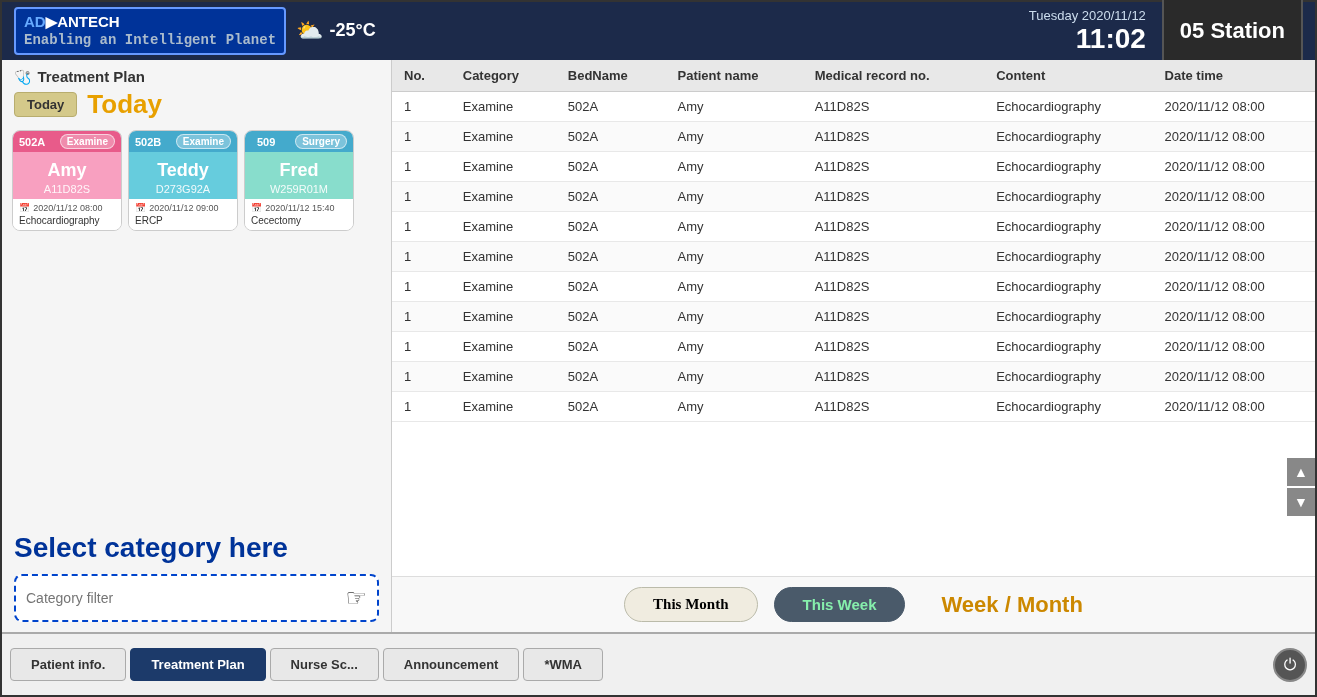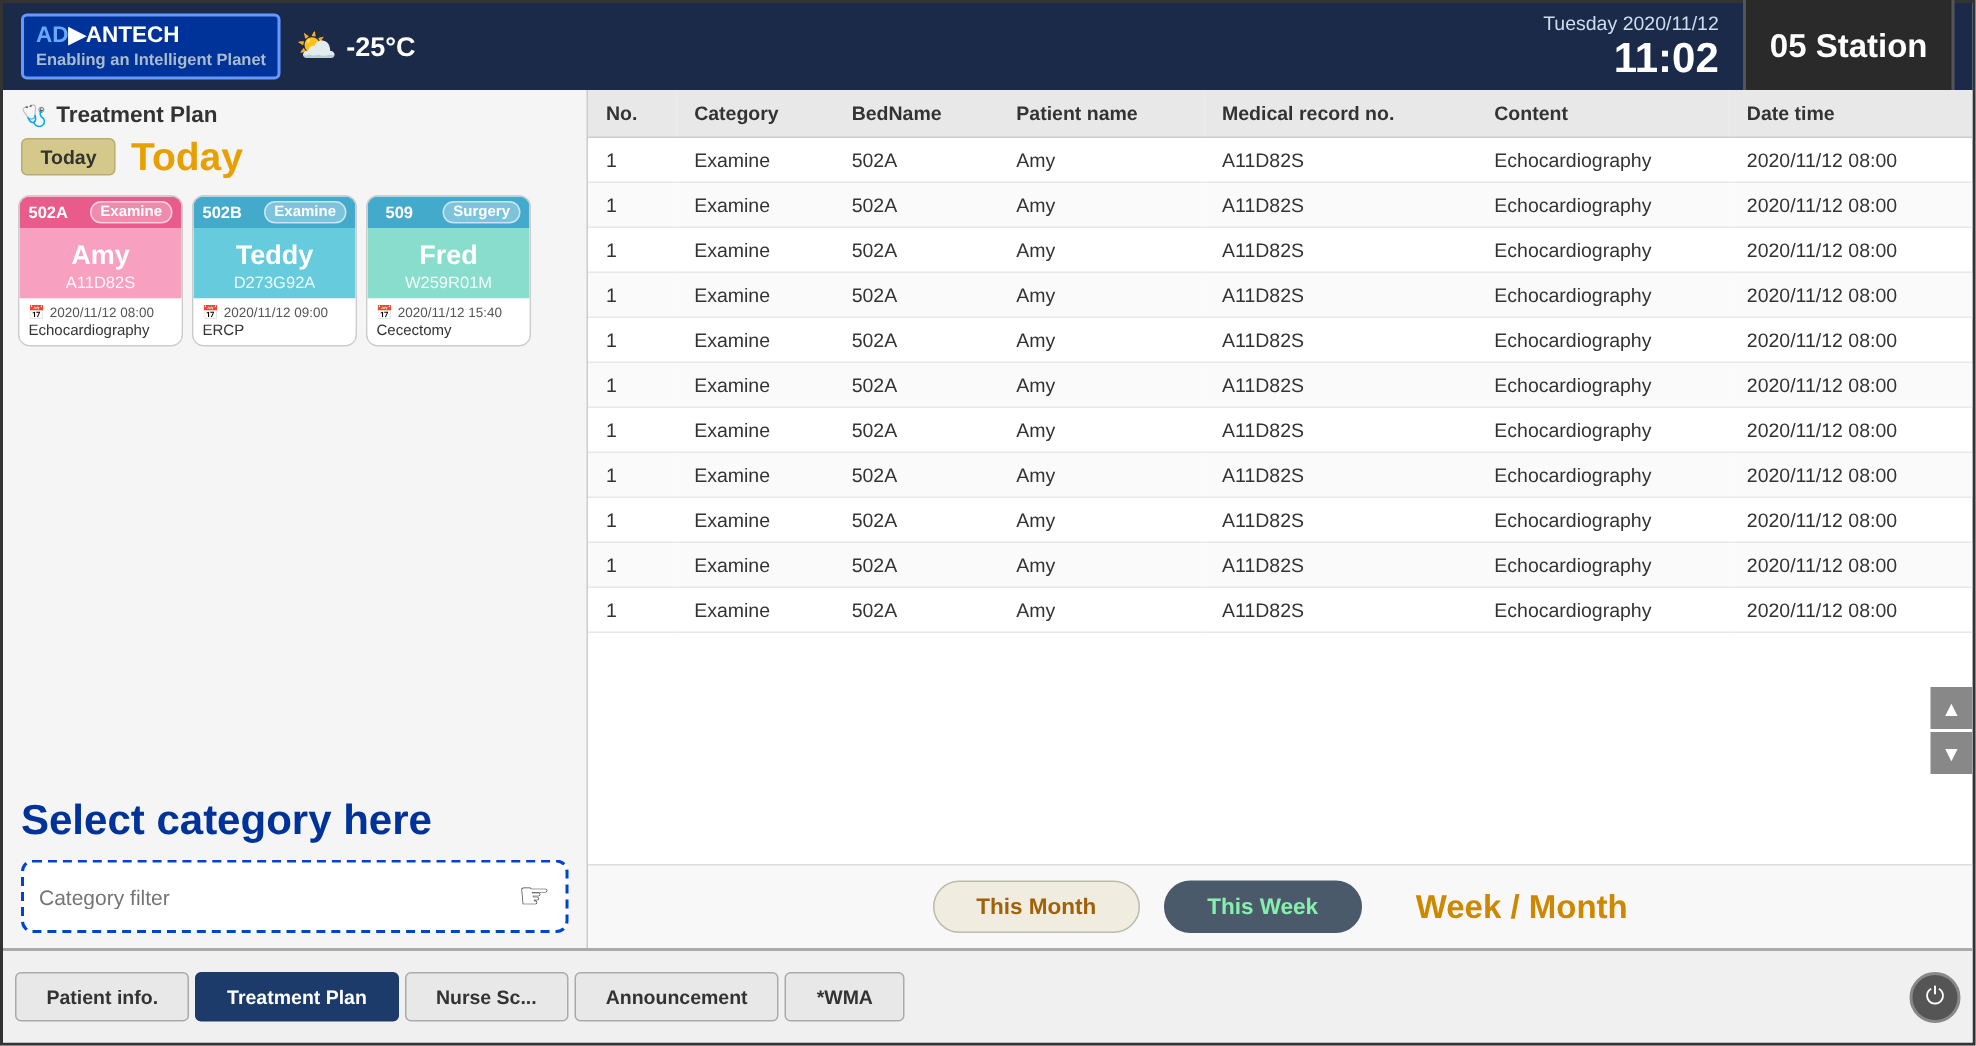--- a/index.html
+++ b/index.html
@@ -37,21 +37,21 @@
     .logo-box {
       background: #003399;
       border: 2px solid #6699ff;
       border-radius: 4px;
       padding: 4px 8px;
       color: white;
       font-size: 13px;
       font-weight: bold;
       line-height: 1.2;
     }
-    .logo-sub { color: #aabbcc; font-size: 11px; display: block; margin-top: 1px; }
+    .logo-sub { color: #aabbcc; font-size: 14px; display: block; margin-top: 1px; font-family: Liberation Mono, monospace; }
     .weather-area {
       display: flex;
       align-items: center;
       gap: 6px;
       color: white;
       font-size: 18px;
     }
     .sun-icon { font-size: 22px; }
     .header-right {
       display: flex;
@@ -289,22 +289,23 @@
     .filter-btn {
       border-radius: 20px;
       padding: 8px 28px;
       font-size: 15px;
       font-weight: bold;
       cursor: pointer;
       border: 1px solid #bba;
     }
     .filter-btn.this-month {
       background: #f0ece0;
-      color: #a16207;
+      color: #000000;
       border-color: #bba;
+      font-family: Liberation Serif, serif;
     }
     .filter-btn.this-week {
       background: #4a5a6a;
       color: #86efac;
       border-color: #4a5a6a;
     }
     .week-month-label {
       font-size: 22px;
       font-weight: bold;
       color: #cc8800;

